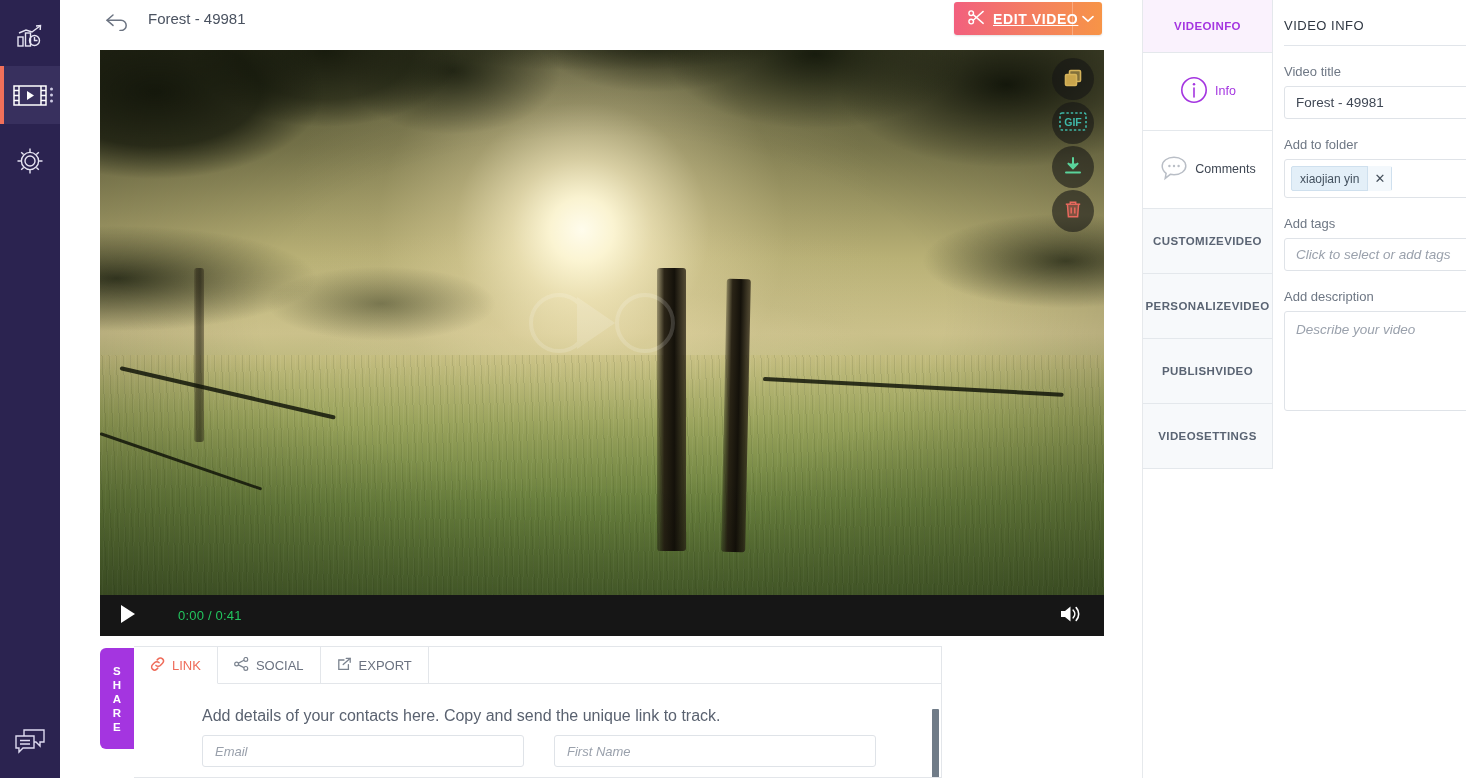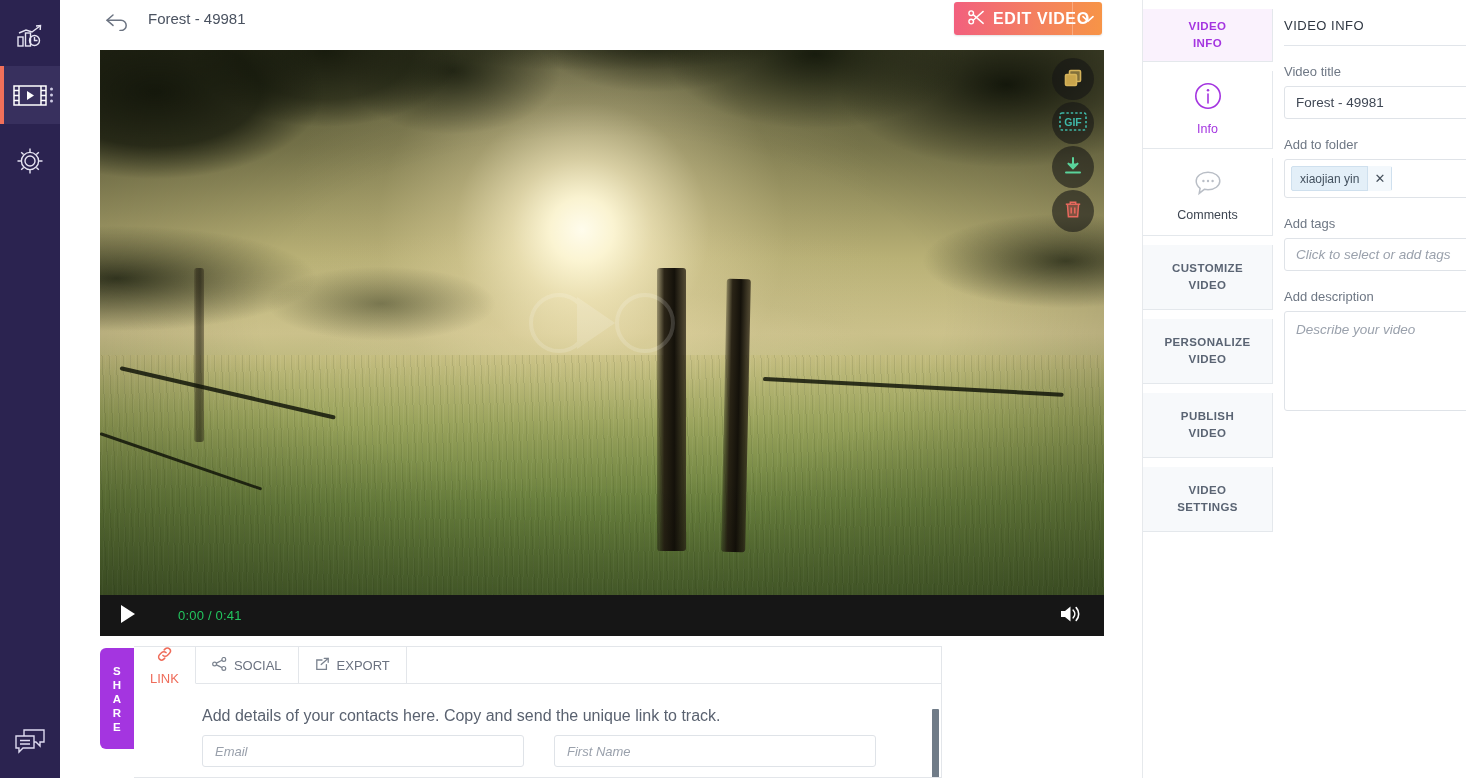--- a/index.html
+++ b/index.html
@@ -70,22 +70,23 @@
   #edit-video-btn {
     position: absolute; left: 894px; top: 2px;
     width: 148px; height: 33px;
     background: linear-gradient(90deg, #f2607e 0%, #f4805f 55%, #f79447 100%);
     border: none; border-radius: 3px;
     display: flex; align-items: center;
     cursor: pointer;
     box-shadow: 0 1px 2px rgba(0,0,0,.12);
   }
   #edit-video-btn .lbl {
-    color: #fff; font-size: 16px; font-weight: bold; letter-spacing: .6px;
+    color: #fff; font-size: 14px; font-weight: bold; letter-spacing: .6px;
     margin-left: 8px;
+    text-decoration: underline;
   }
   #edit-video-btn .scissors { margin-left: 14px; display: block; }
   #edit-video-caret {
     position: absolute; right: 0; top: 0; width: 30px; height: 33px;
     display: flex; align-items: center; justify-content: center;
     border-left: 1px solid rgba(255,255,255,.28);
     cursor: pointer;
   }
 
   
@@ -220,21 +221,21 @@
     border-bottom: 1px solid #e3e6ea;
     display: flex; align-items: center;
   }
   .share-tab-item {
     height: 37px; display: flex; align-items: center;
     padding: 0 16px; font-size: 13px; color: #6b7280;
     cursor: pointer; background: none; border: none;
     border-right: 1px solid #e3e6ea;
     gap: 7px;
   }
-  .share-tab-item.active { color: #ef6c5a; background: #fff; border-bottom: 1px solid #fff; margin-bottom: -1px; flex-direction: column; }
+  .share-tab-item.active { color: #ef6c5a; background: #fff; border-bottom: 1px solid #fff; margin-bottom: -1px; }
   #share-hint {
     position: absolute; left: 68px; top: 60px;
     font-size: 16px; color: #5a6270;
   }
   .share-input {
     position: absolute; top: 88px;
     height: 32px;
     border: 1px solid #dfe3e8; border-radius: 3px;
     background: #fff;
     font-size: 13px; font-style: italic; color: #3b4350;
@@ -262,25 +263,24 @@
     border-left: 1px solid #e6e9ec;
   }
   #right-tabs {
     position: absolute; left: 0; top: 0;
     width: 130px;
   }
   .rt {
     width: 130px;
     border-bottom: 1px solid #e4e8ec;
     border-right: 1px solid #e4e8ec;
-    display: flex; flex-direction: column;
+    display: flex; flex-direction: row;
     align-items: center; justify-content: center;
     cursor: pointer; background: #ffffff;
     text-align: center;
-    margin-top: 9px;
   }
   .rt .rt-label {
     font-size: 11.5px; font-weight: bold; letter-spacing: .4px;
     color: #5a6473; line-height: 17px;
   }
   .rt.head { height: 53px; background: #faf2fd; }
   .rt.head .rt-label { color: #a435e0; }
   .rt.icon-tab { height: 78px; gap: 6px; }
   .rt.icon-tab .rt-label { font-weight: normal; font-size: 12.5px; color: #3e4652; letter-spacing: 0; }
   .rt.icon-tab.active .rt-label { color: #a435e0; }

